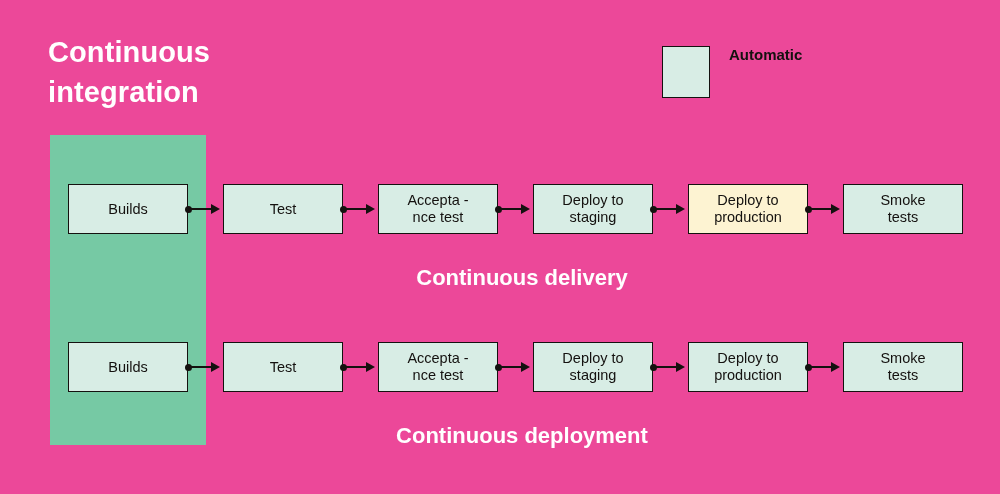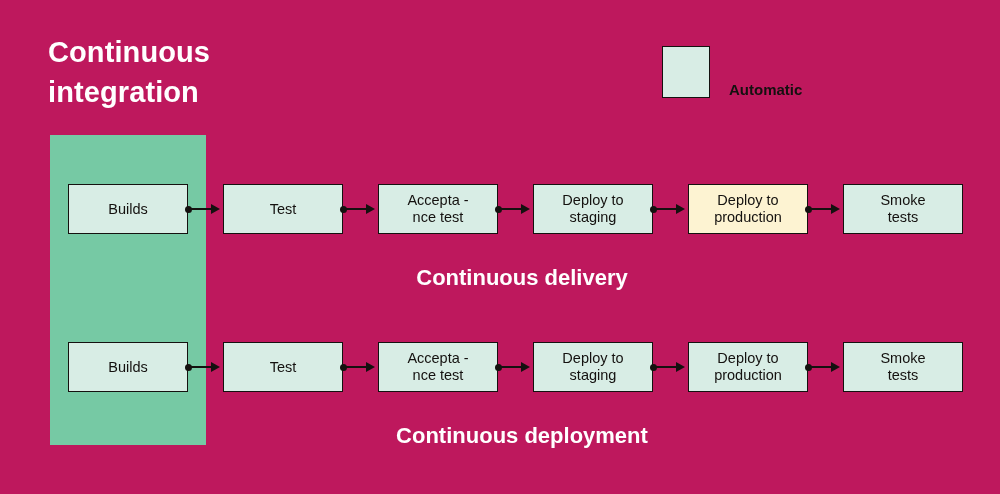--- a/index.html
+++ b/index.html
@@ -12,21 +12,21 @@
     height: 494px;
     overflow: hidden;
     font-family: "Liberation Sans", sans-serif;
     background: #ffffff;
   }
 
   #canvas {
     position: relative;
     width: 1000px;
     height: 494px;
-    background: #be185d;
+    background: #ec4899;
     overflow: hidden;
   }
 
   
   .ci-band {
     position: absolute;
     left: 50px;
     top: 135px;
     width: 156px;
     height: 310px;
@@ -65,21 +65,21 @@
     left: 0;
     width: 1000px;
     top: 423px;
     transform: translateX(22px);
   }
 
   
   .legend-item {
     position: absolute;
     display: flex;
-    align-items: flex-end;
+    align-items: flex-start;
   }
   .legend-swatch {
     width: 48px;
     height: 52px;
     border: 1.6px solid #14110f;
     box-sizing: border-box;
   }
   .legend-swatch.automatic { background: #d8ede5; }
   .legend-swatch.manual    { background: #fdf3d2; }
   .legend-label {

